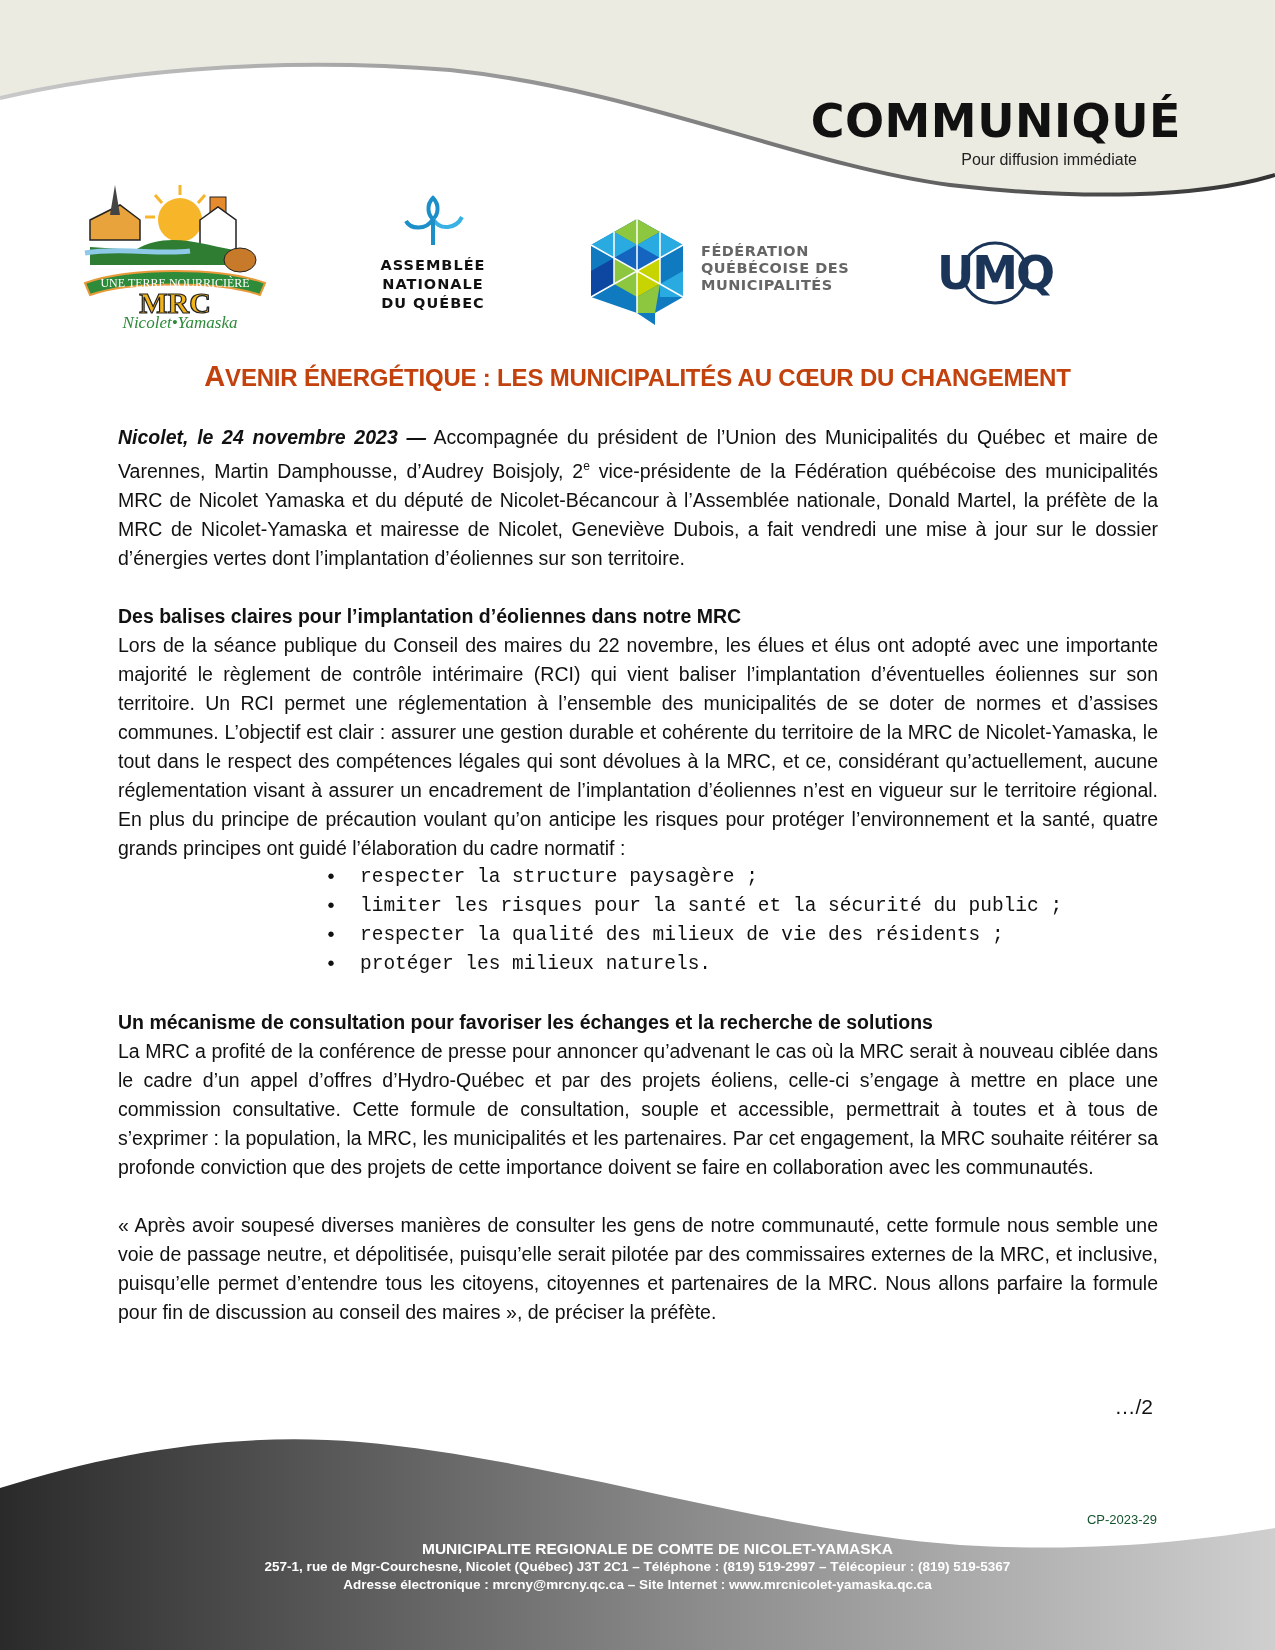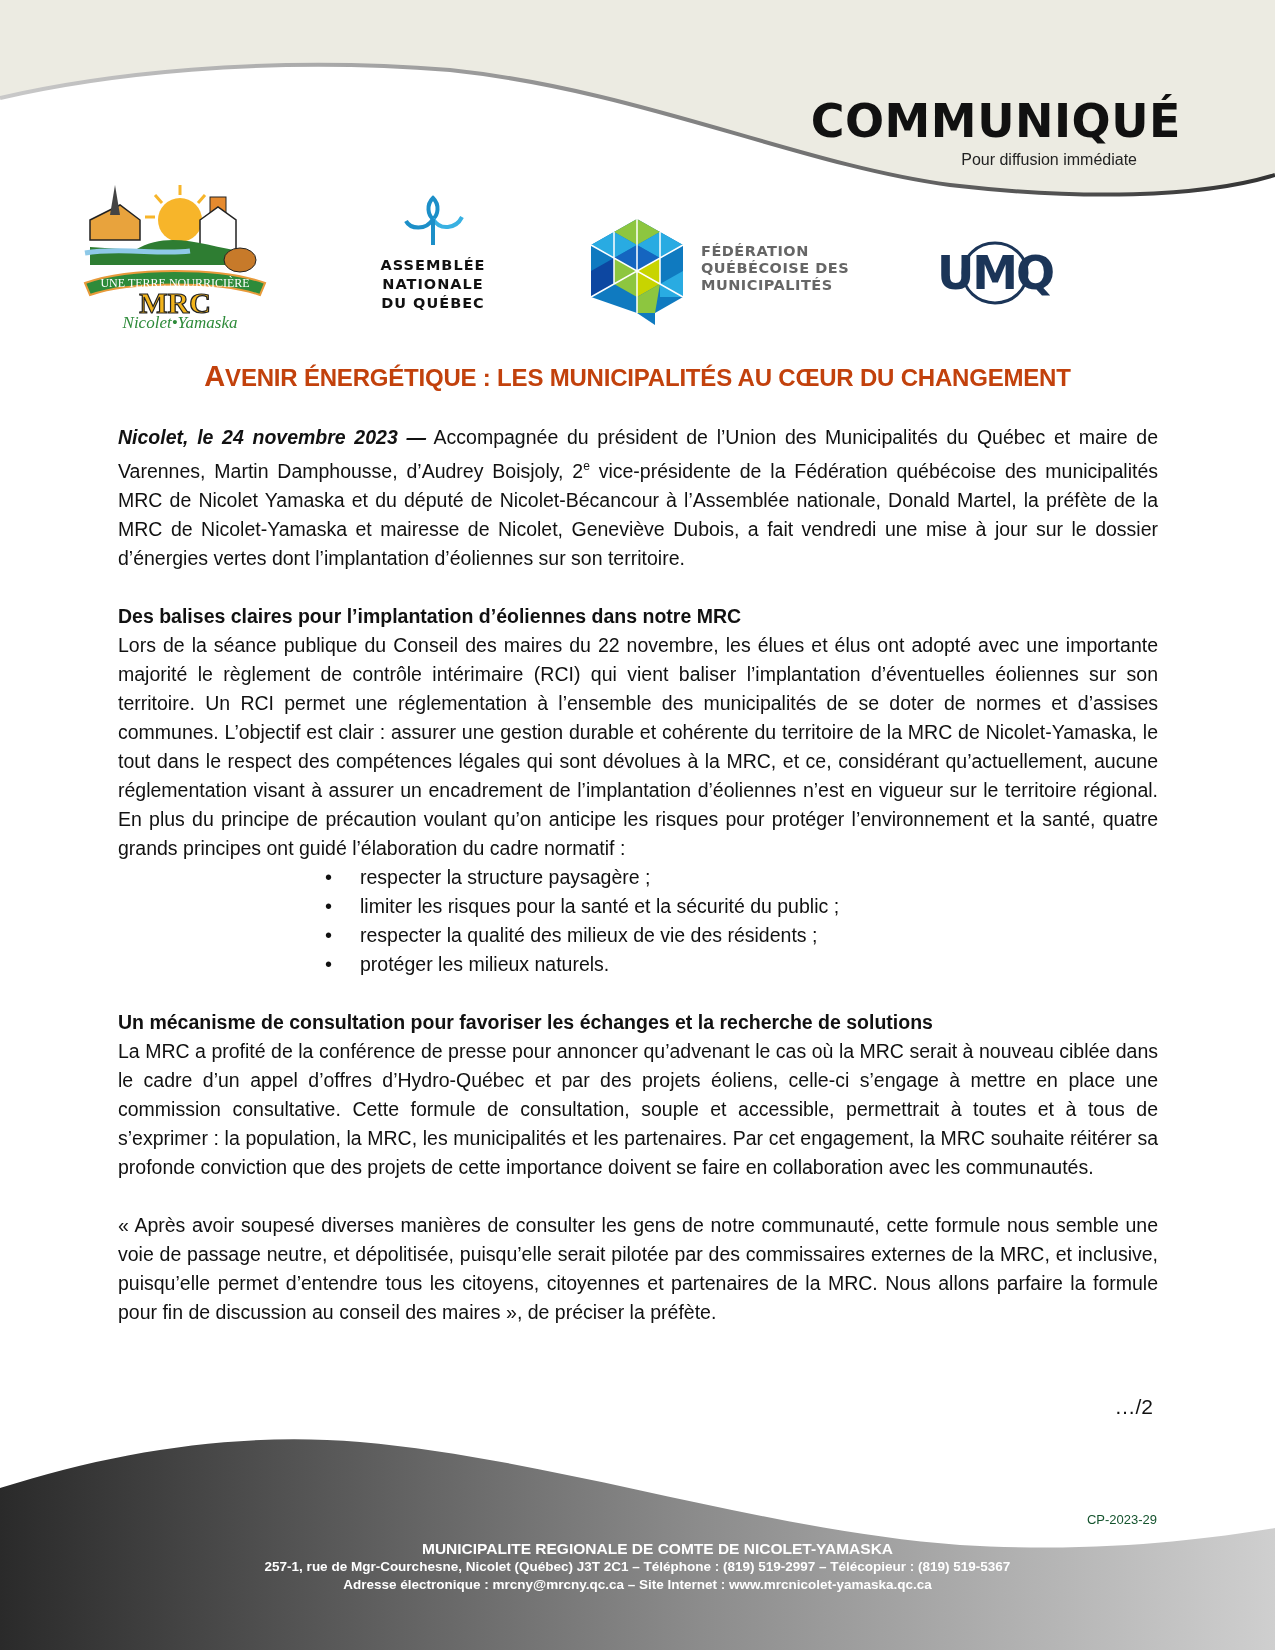--- a/index.html
+++ b/index.html
@@ -31,21 +31,21 @@
     position: absolute; left: 0; width: 1275px; top: 360px; text-align: center;
     font-weight: bold; font-size: 24px; color: #c2410c; margin: 0; letter-spacing: -0.2px;
   }
   .headline .big { font-size: 29px; }
   .content { position: absolute; left: 118px; top: 423px; width: 1040px; font-size: 19.5px; line-height: 29px; }
   .content p { margin: 0; text-align: justify; }
   .gap { height: 29px; }
   .lead-strong { font-weight: bold; font-style: italic; }
   .section-title { font-weight: bold; margin: 0; }
   ul.principles { margin: 0; padding: 0 0 0 207px; list-style: none; }
-  ul.principles li { position: relative; padding-left: 35px; }
+  ul.principles li { position: relative; padding-left: 35px; font-family: Liberation Mono, monospace; }
   ul.principles li::before { content: "\2022"; position: absolute; left: 0; top: 0; font-size: 20px; }
   .page-next { position: absolute; right: 122px; top: 1395px; font-size: 21px; margin: 0; }
   .doc-code { position: absolute; right: 118px; top: 1512px; font-size: 13px; color: #14532d; margin: 0; }
   .footer { position: absolute; left: 0; width: 1275px; top: 1540px; text-align: center; color: #fff; }
   .footer .org { font-weight: bold; font-size: 15.5px; line-height: 18px; margin: 0; padding-left: 40px; }
   .footer .line { font-weight: bold; font-size: 13.5px; line-height: 18px; margin: 0; }
 </style>
 </head>
 <body>
 

